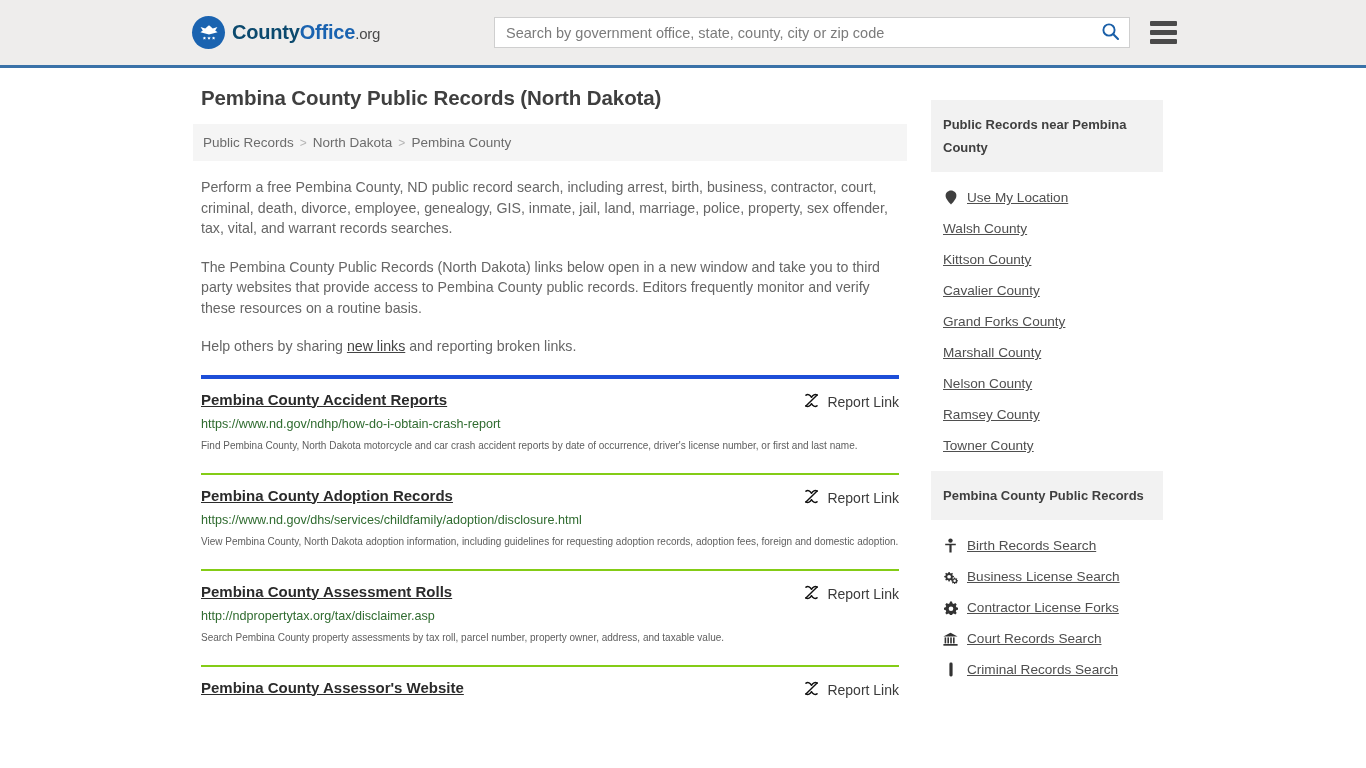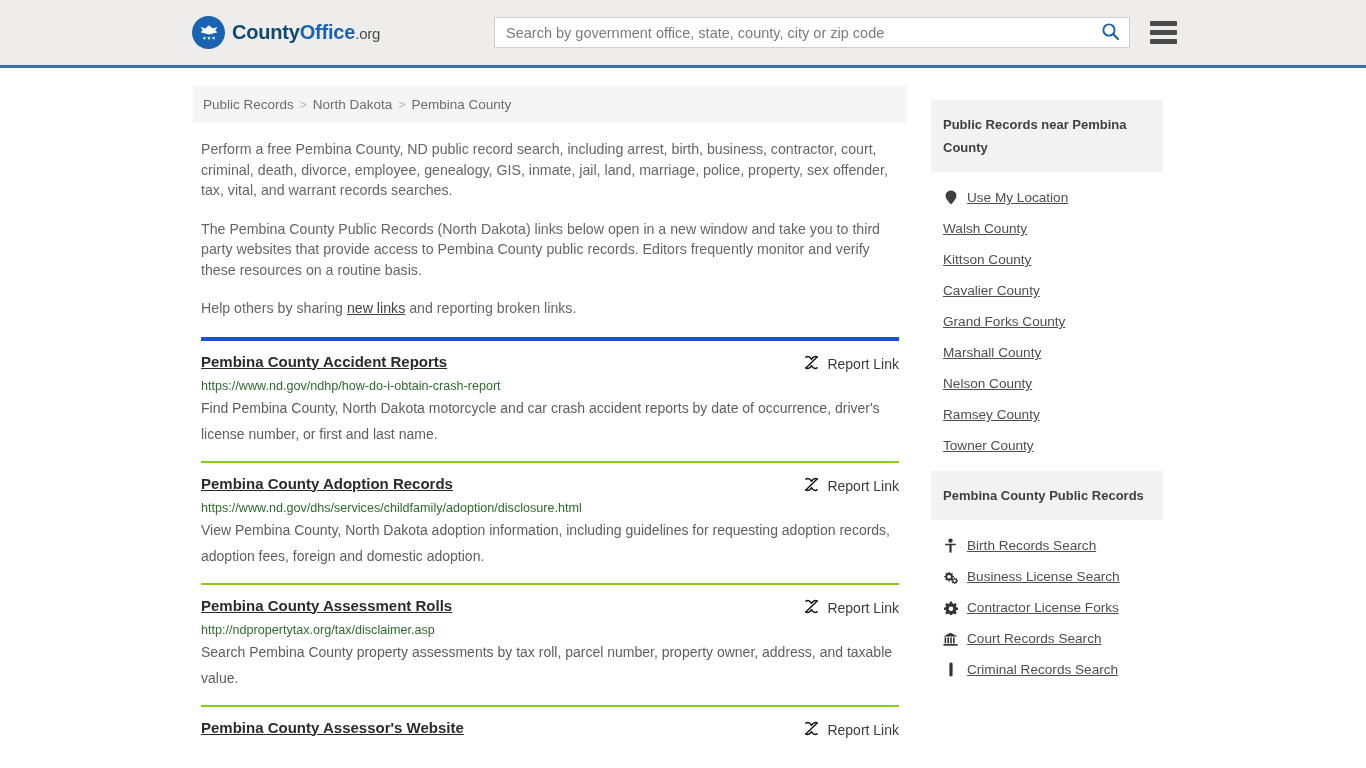--- a/index.html
+++ b/index.html
@@ -134,21 +134,21 @@
     display: flex; align-items: center; gap: 7px;
     font-size: 14px; color: #3b3b3b;
     cursor: pointer; white-space: nowrap;
     padding-top: 1px;
   }
   .result-url {
     font-size: 12.6px; color: #2f6b2f;
     margin-top: 5px; word-break: break-all;
   }
   .result-desc {
-    font-size: 14px; line-height: 26px; color: #5e5e5e;
+    font-size: 10px; line-height: 26px; color: #5e5e5e;
     margin-top: 2px;
   }
 
   
   .panel { margin-bottom: 10px; }
   .panel-head {
     background: #f2f2f2;
     padding: 13px 12px;
     font-size: 13px; font-weight: 700; color: #3f3f3f;
     line-height: 23px;
@@ -204,20 +204,21 @@
     <span></span>
     <span></span>
     <span></span>
   </button>
 </div>
 
 <div class="page">
   <div class="container">
 
     <div class="col-main">
+      <h1 class="page-title">Pembina County Public Records (North Dakota)</h1>
 
       <div class="breadcrumb">
         <a href="#">Public Records</a>
         <span class="sep">&gt;</span>
         <a href="#">North Dakota</a>
         <span class="sep">&gt;</span>
         <a href="#">Pembina County</a>
       </div>
 
       <div class="intro">

